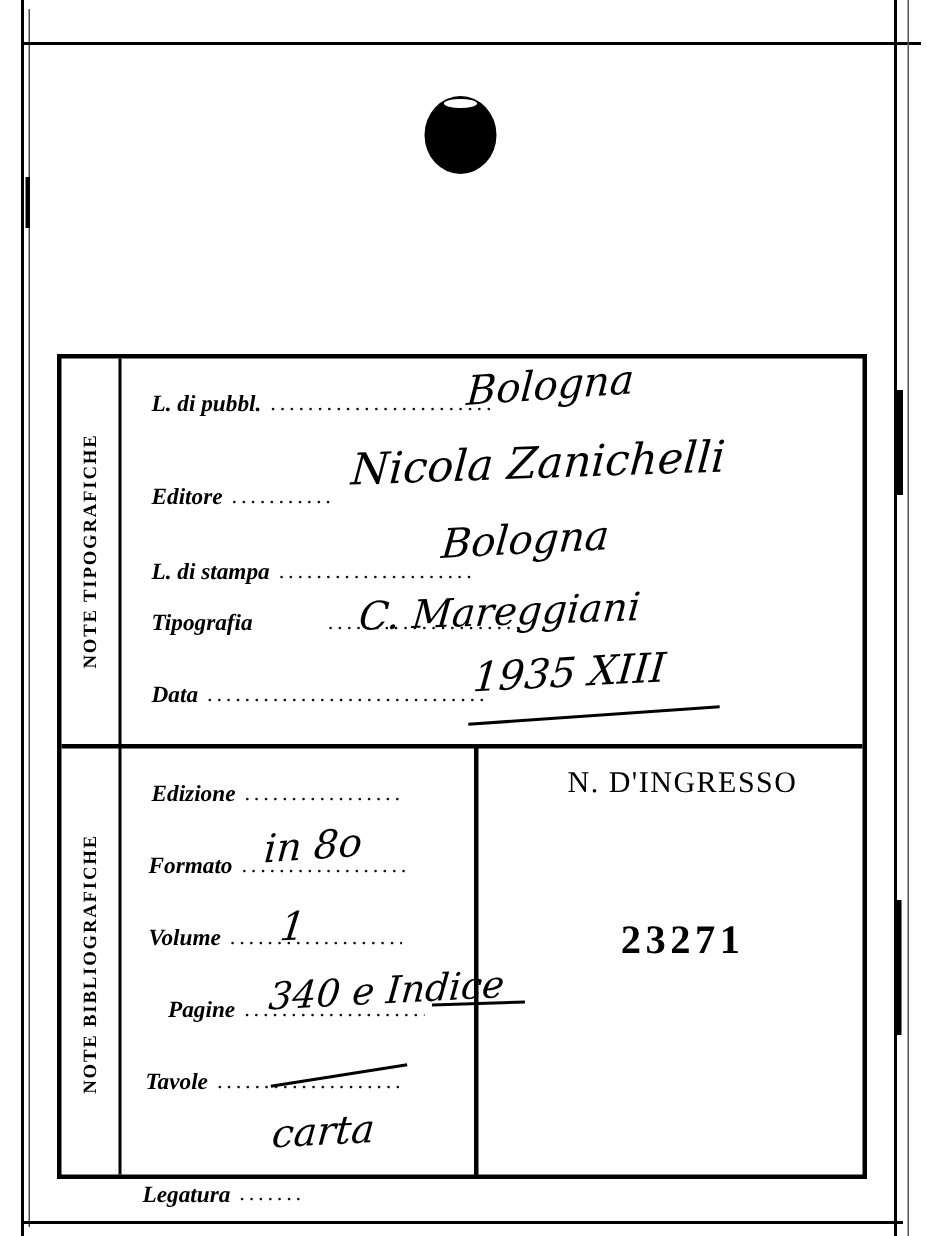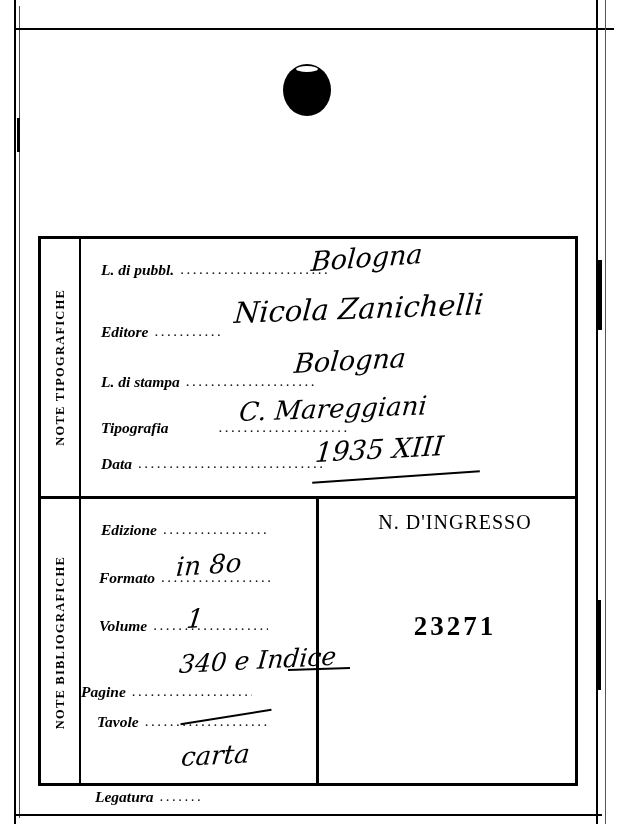--- a/index.html
+++ b/index.html
@@ -324,42 +324,42 @@
       <span class="dots" style="width:150px;">....................................</span>
     </div>
     <div class="field" style="top:84px;">
       <span class="field-label">Editore</span>
       <span class="dots" style="width:70px;">....................................</span>
     </div>
     <div class="field" style="top:134px;">
       <span class="field-label">L. di stampa</span>
       <span class="dots" style="width:130px;">....................................</span>
     </div>
-    <div class="field" style="top:180px;gap:44px;">
+    <div class="field" style="top:168px;gap:44px;">
       <span class="field-label">Tipografia</span>
       <span class="dots" style="width:130px;">....................................</span>
     </div>
     <div class="field" style="top:216px;">
       <span class="field-label">Data</span>
       <span class="dots" style="width:185px;">....................................</span>
     </div>
 
     <div class="field" style="top:282px; left:60px;">
       <span class="field-label">Edizione</span>
       <span class="dots" style="width:105px;">....................................</span>
     </div>
     <div class="field" style="top:330px; left:58px;">
       <span class="field-label">Formato</span>
       <span class="dots" style="width:110px;">....................................</span>
     </div>
     <div class="field" style="top:378px; left:58px;">
       <span class="field-label">Volume</span>
       <span class="dots" style="width:115px;">....................................</span>
     </div>
-    <div class="field" style="top:426px; left:40px;margin-top:18px;">
+    <div class="field" style="top:426px; left:71px;">
       <span class="field-label">Pagine</span>
       <span class="dots" style="width:120px;">....................................</span>
     </div>
     <div class="field" style="top:474px; left:56px;">
       <span class="field-label">Tavole</span>
       <span class="dots" style="width:125px;">....................................</span>
     </div>
     <div class="field" style="top:518px; left:54px;margin-top:31px;">
       <span class="field-label">Legatura</span>
       <span class="dots" style="width:40px;">....................................</span>

